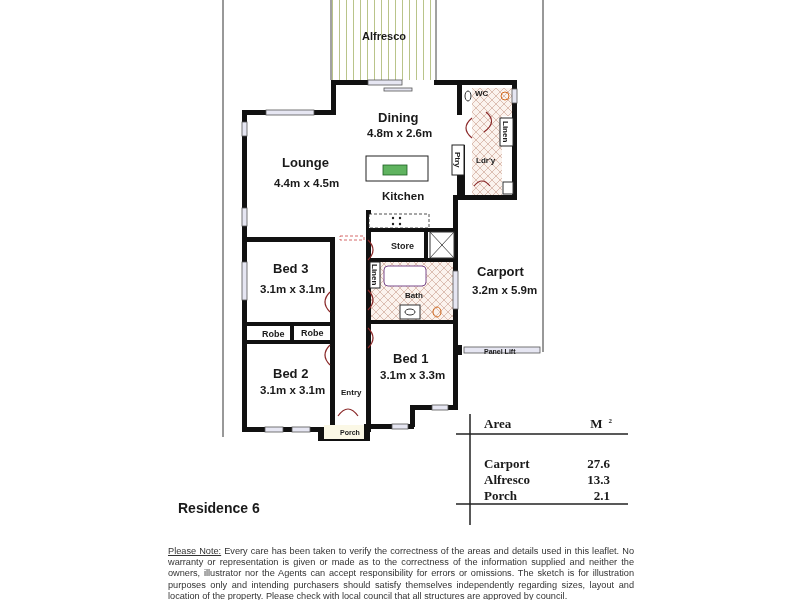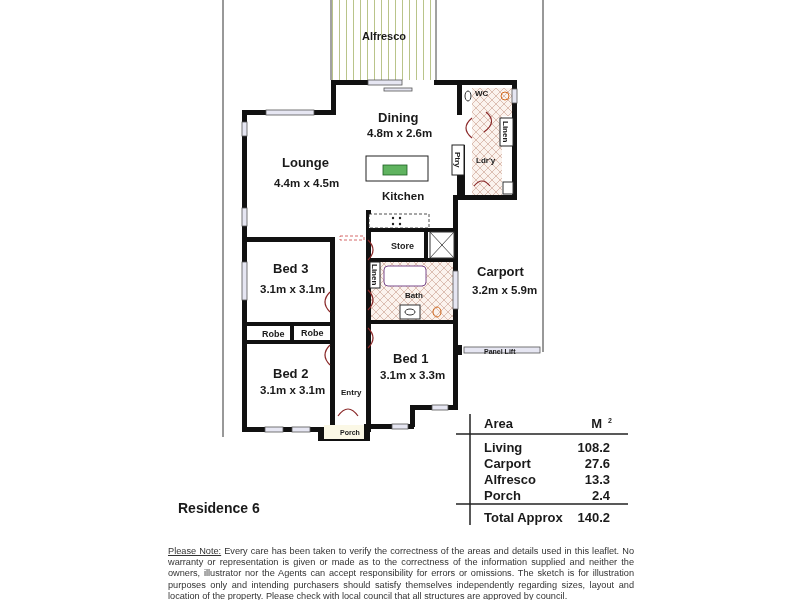--- a/index.html
+++ b/index.html
@@ -9,21 +9,21 @@
   .big { font-size:13px; }
   .dim { font-size:11.5px; }
   .sm { font-size:9px; }
   .xs { font-size:8px; }
   .wall { fill:#111; }
   .win { fill:#e6e6f2; stroke:#555; stroke-width:0.8; }
   .door { fill:none; stroke:#8b2a2a; stroke-width:1.2; }
   .tile { fill:url(#tile); }
   .thin { stroke:#333; stroke-width:1; fill:none; }
   #area-table { position:absolute; left:456px; top:410px; width:180px; height:120px; }
-  .atrow { position:absolute; left:28px; width:140px; font-weight:bold; font-size:13px; color:#1a1a1a; }
+  .atrow { position:absolute; left:28px; width:140px; font-weight:bold; font-size:13px; color:#1a1a1a;font-family:Liberation Serif, serif; }
   .atrow .v { position:absolute; right:14px; top:0; text-align:right; }
   #title { position:absolute; left:178px; top:500px; font-weight:bold; font-size:14px; color:#1a1a1a; }
   #note { position:absolute; left:168px; top:546px; width:466px; font-size:9.2px; line-height:11.2px; color:#333; text-align:justify; }
   #note u { }
 </style>
 </head>
 <body>
 
 <svg id="plan" viewBox="0 0 800 600" xmlns="http://www.w3.org/2000/svg">
   <defs>
@@ -181,37 +181,29 @@
     <line x1="456" y1="434" x2="628" y2="434" stroke="#222" stroke-width="1.5"></line>
     <line x1="456" y1="504" x2="628" y2="504" stroke="#222" stroke-width="1.5"></line>
   </g>
 </svg>
 
 <div id="area-table">
   <div class="atrow" style="top:6px">
     <span>Area</span>
     <span class="v" style="right:18px"><span>M</span><sup style="font-size:7px;position:relative;left:6px">2</sup></span>
   </div>
-  <div class="atrow" style="top:30px">
-    <span>Living</span>
-    <span class="v">108.2</span>
-  </div>
   <div class="atrow" style="top:46px">
     <span>Carport</span>
     <span class="v">27.6</span>
   </div>
   <div class="atrow" style="top:62px">
     <span>Alfresco</span>
     <span class="v">13.3</span>
   </div>
   <div class="atrow" style="top:78px">
     <span>Porch</span>
-    <span class="v">2.4</span>
-  </div>
-  <div class="atrow" style="top:100px">
-    <span>Total Approx</span>
-    <span class="v">140.2</span>
+    <span class="v">2.1</span>
   </div>
 </div>
 
 <div id="title">Residence 6</div>
 
 <div id="note"><u>Please Note:</u><span> Every care has been taken to verify the correctness of the areas and details used in this leaflet. No warranty or representation is given or made as to the correctness of the information supplied and neither the owners, illustrator nor the Agents can accept responsibility for errors or omissions. The sketch is for illustration purposes only and intending purchasers should satisfy themselves independently regarding sizes, layout and location of the property. Please check with local council that all structures are approved by council.</span></div>
 
 </body></html>

